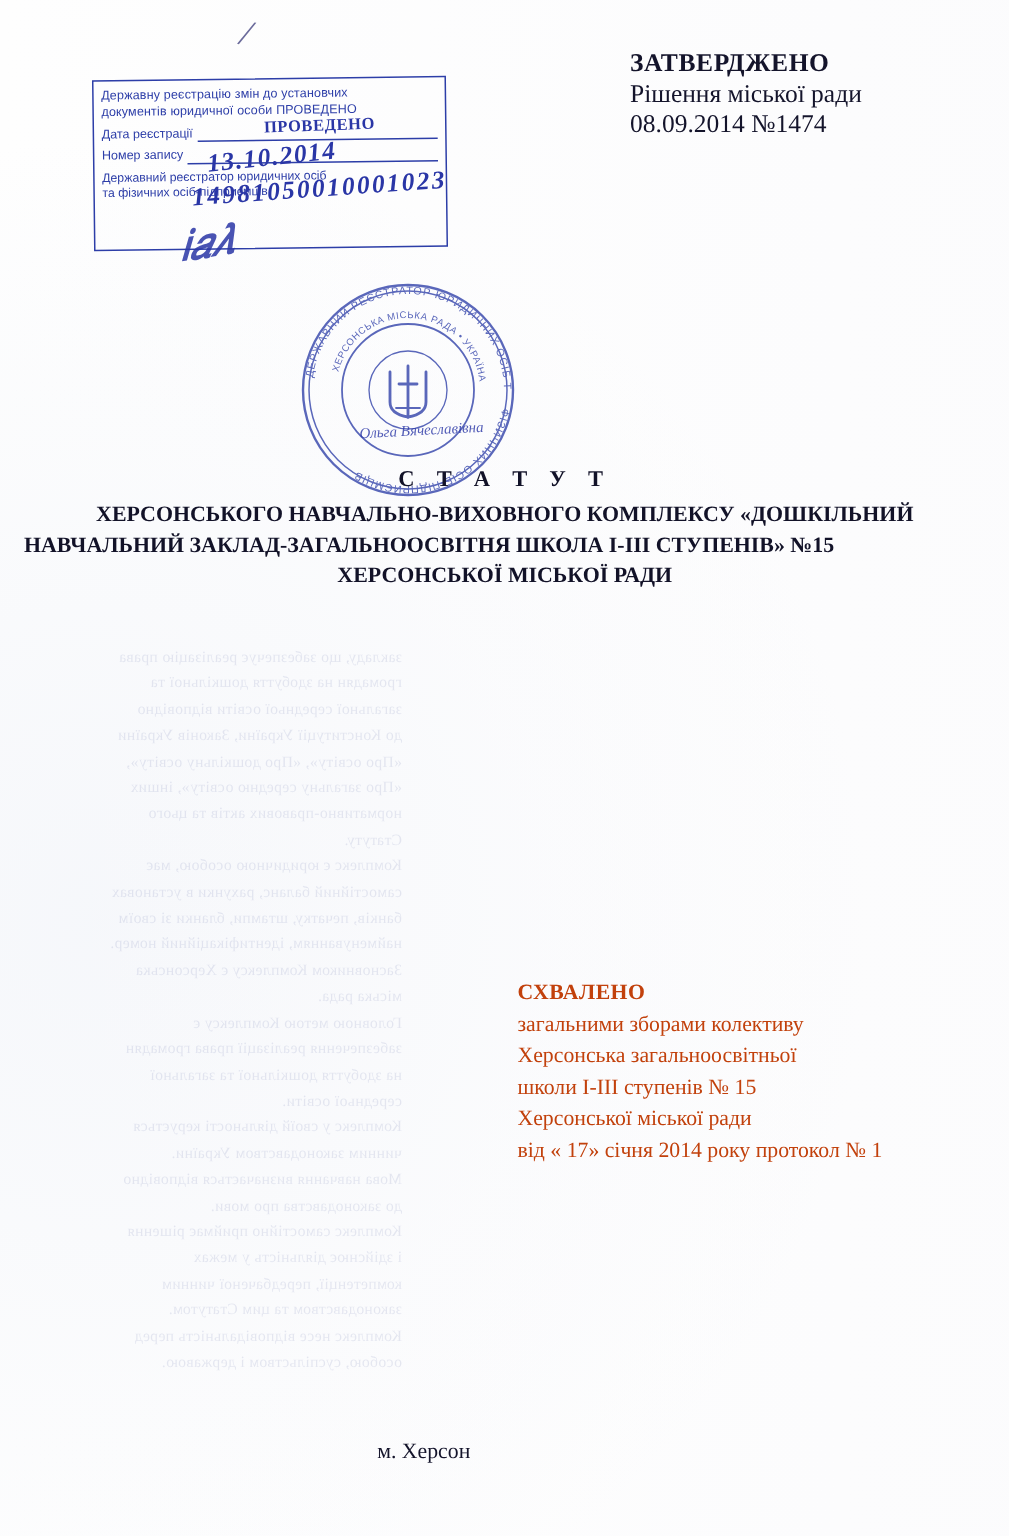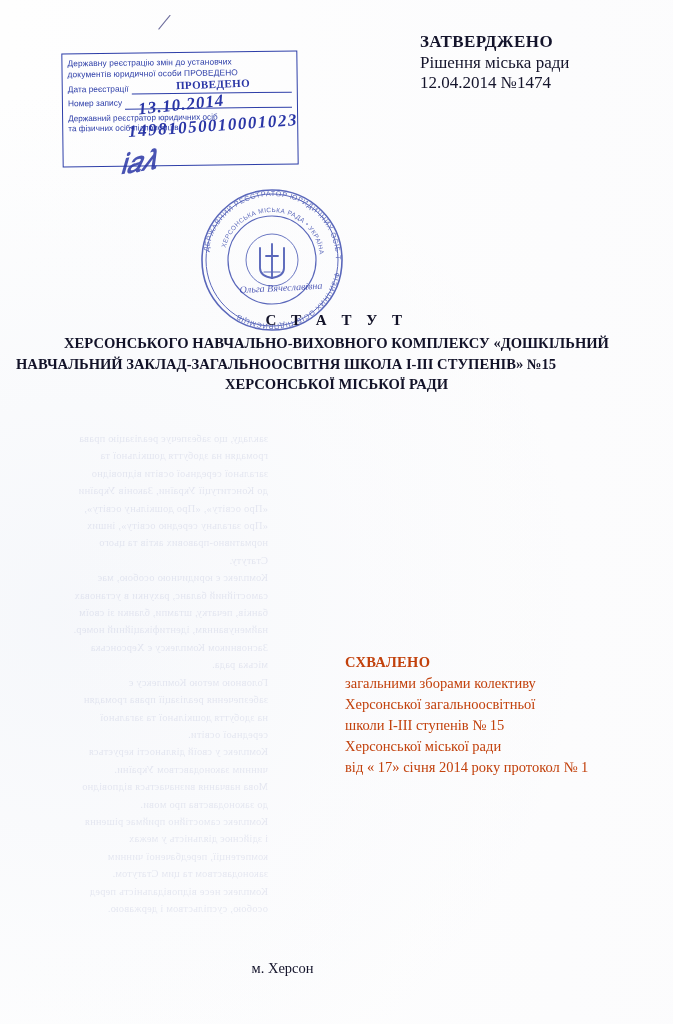--- a/index.html
+++ b/index.html
@@ -240,22 +240,22 @@
     <div>компетенції, передбаченої чинним</div>
     <div>законодавством та цим Статутом.</div>
     <div>Комплекс несе відповідальність перед</div>
     <div>особою, суспільством і державою.</div>
   </div>
 
   <div class="tick">╱</div>
 
   <div class="approved">
     <div class="l1">ЗАТВЕРДЖЕНО</div>
-    <div>Рішення міська ради</div>
-    <div>12.04.2014 №1474</div>
+    <div>Рішення міської ради</div>
+    <div>08.09.2014 №1474</div>
   </div>
 
   <div class="reg-stamp">
     <div class="rs-l1">Державну реєстрацію змін до установчих</div>
     <div class="rs-l2">документів юридичної особи ПРОВЕДЕНО</div>
     <div class="rs-row">
       <span class="lbl">Дата реєстрації</span>
       <span class="rule"></span>
     </div>
     <div class="rs-row">
@@ -310,21 +310,21 @@
     <div class="title-lines">
       <div>ХЕРСОНСЬКОГО НАВЧАЛЬНО-ВИХОВНОГО КОМПЛЕКСУ «ДОШКІЛЬНИЙ</div>
       <div class="l2">НАВЧАЛЬНИЙ ЗАКЛАД-ЗАГАЛЬНООСВІТНЯ ШКОЛА  I-III СТУПЕНІВ» №15</div>
       <div>ХЕРСОНСЬКОЇ МІСЬКОЇ РАДИ</div>
     </div>
   </div>
 
   <div class="endorsed">
     <div class="head">СХВАЛЕНО</div>
     <div>загальними зборами колективу</div>
-    <div>Херсонської загальноосвітньої</div>
+    <div>Херсонська загальноосвітньої</div>
     <div>школи I-III ступенів № 15</div>
     <div>Херсонської міської ради</div>
     <div>від « 17» січня 2014 року протокол № 1</div>
   </div>
 
   <div class="city">м. Херсон</div>
 
 </div>
 
 </body></html>

